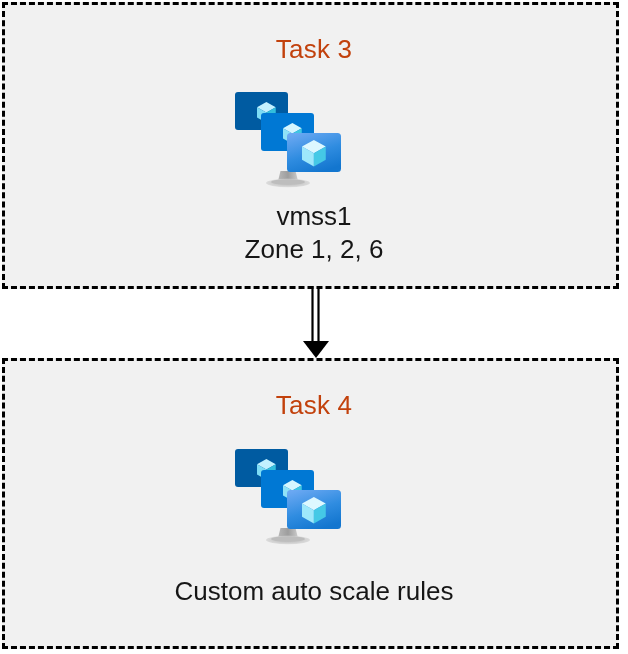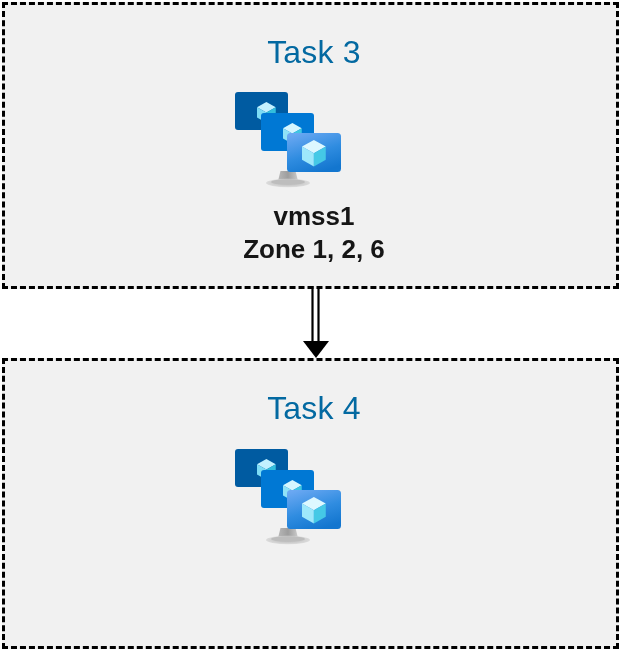--- a/index.html
+++ b/index.html
@@ -41,37 +41,37 @@
     width: 617px;
     height: 291px;
   }
 
   
   .task-title {
     position: absolute;
     left: 0;
     width: 100%;
     text-align: center;
-    color: #0369a1;
-    font-size: 32px;
+    color: #c2410c;
+    font-size: 26px;
     font-weight: 400;
     letter-spacing: 0.2px;
     line-height: 1;
   }
   #task-3-title { top: 36px; }
   #task-4-title { top: 392px; }
 
   .caption {
     position: absolute;
     left: 0;
     width: 100%;
     text-align: center;
     color: #161616;
     font-size: 26px;
-    font-weight: 700;
+    font-weight: 400;
     line-height: 1.28;
   }
   #task-3-caption { top: 200px; }
   #task-4-caption { top: 575px; }
 
   
   .vmss-icon {
     position: absolute;
     width: 118px;
     height: 104px;
@@ -207,14 +207,17 @@
 
       <rect x="58" y="45" width="54" height="39" rx="3.5" fill="url(#frontScreenGrad4)"></rect>
       <g transform="translate(73,52) scale(0.66)">
         <path d="M18 0 L36 10 L18 20 L0 10 Z" fill="#ddf8ff"></path>
         <path d="M0 10 L18 20 L18 40 L0 30 Z" fill="#9ee8fb"></path>
         <path d="M36 10 L18 20 L18 40 L36 30 Z" fill="#45c9e6"></path>
       </g>
     </svg>
   </div>
 
+  <div class="caption" id="task-4-caption">
+    <div>Custom auto scale rules</div>
+  </div>
 
 </div>
 
 </body></html>

